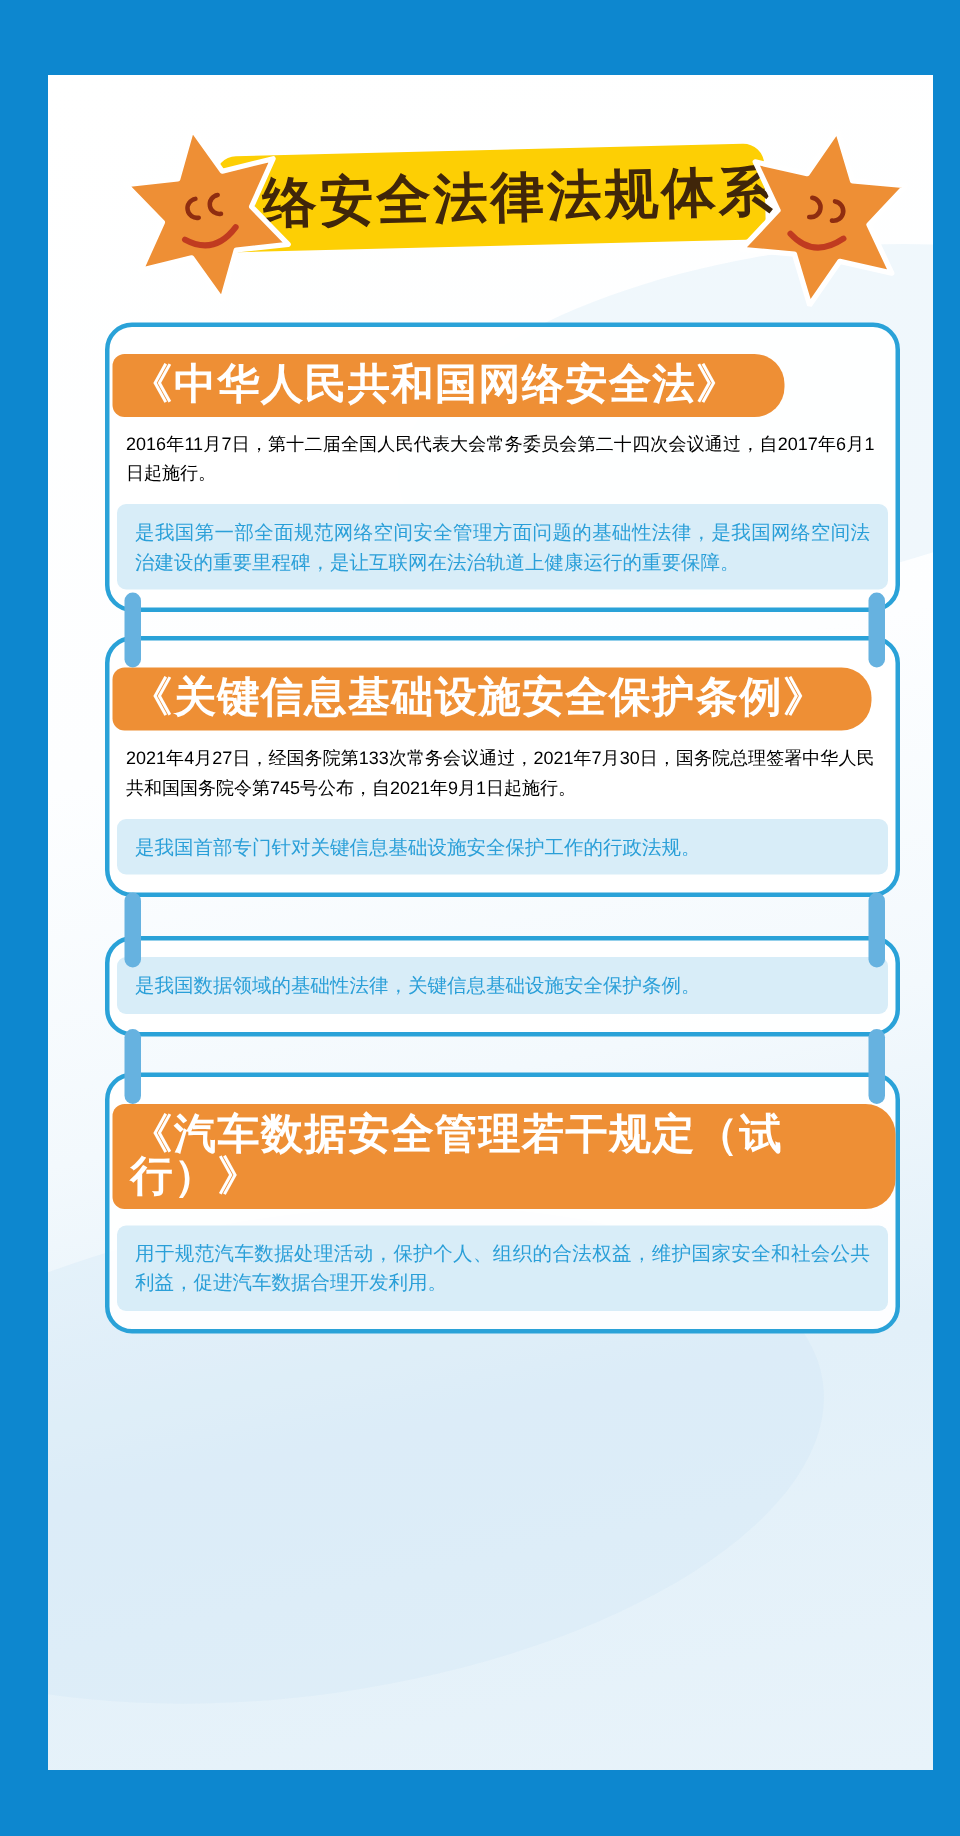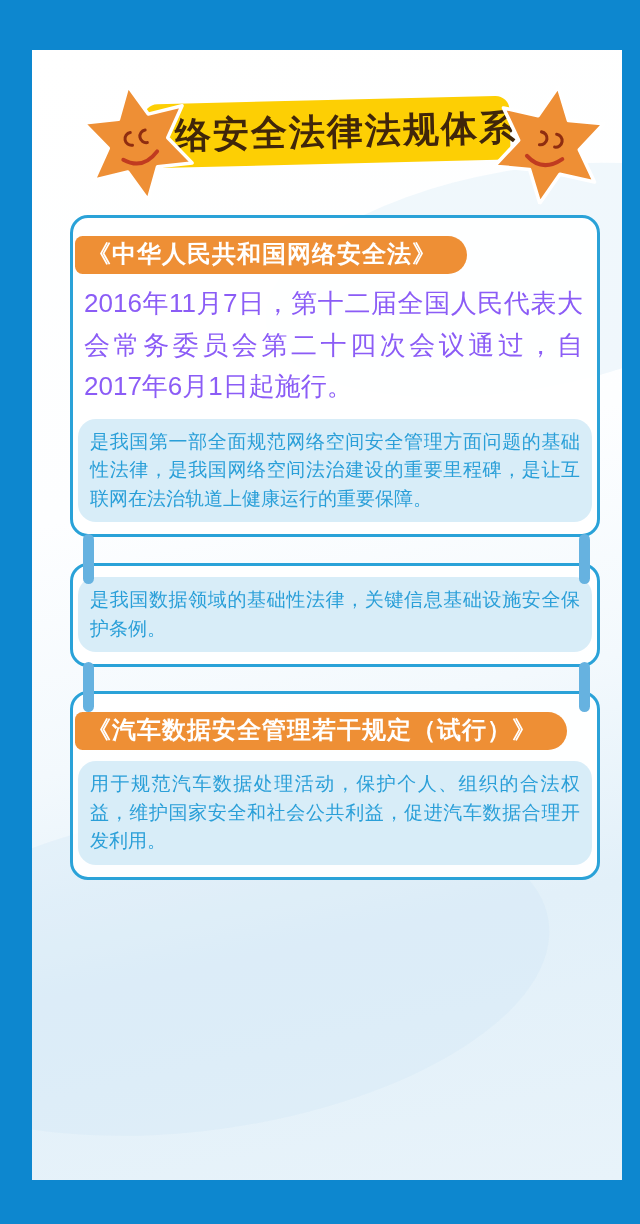--- a/index.html
+++ b/index.html
@@ -51,35 +51,35 @@
   
   .connector {
     position:absolute; width:11px; background:#66b2e0; border-radius:6px; z-index:4;
   }
   .connector.cl { left:10px;  top:-32px; height:50px; }
   .connector.cr { right:7px;  top:-32px; height:50px; }
 
   .badge {
     display:inline-block; margin:18px 0 0 2px;
     background:#ee8f35; color:#ffffff;
-    font-size:24px; font-weight:bold; line-height:1;
+    font-size:28px; font-weight:bold; line-height:1;
     padding:6px 30px 8px 12px;
     border-radius:8px 20px 20px 8px;
     letter-spacing:1px;
   }
   .body-text {
     margin:9px 14px 0 11px;
-    font-size:26px; line-height:1.6; color:#8b5cf6;
+    font-size:12px; line-height:1.6; color:#000000;
     text-align:justify;
   }
   .note {
     margin:11px 5px 12px 5px;
     background:#d8edf8; color:#2a9fd8;
-    font-size:19px; line-height:1.5;
-    padding:9px 12px; border-radius:18px;
+    font-size:13px; line-height:1.5;
+    padding:9px 12px; border-radius:6px;
     text-align:justify;
   }
 </style>
 </head>
 <body>
 
 <div class="page">
   <div class="canvas">
     <div class="wave w1"></div>
     <div class="wave w2"></div>
@@ -105,20 +105,27 @@
     </div>
 
     <div class="sections">
 
       <div class="card c1">
         <div class="badge">《中华人民共和国网络安全法》</div>
         <p class="body-text">2016年11月7日，第十二届全国人民代表大会常务委员会第二十四次会议通过，自2017年6月1日起施行。</p>
         <p class="note">是我国第一部全面规范网络空间安全管理方面问题的基础性法律，是我国网络空间法治建设的重要里程碑，是让互联网在法治轨道上健康运行的重要保障。</p>
       </div>
 
+      <div class="card c2">
+        <span class="connector cl"></span>
+        <span class="connector cr"></span>
+        <div class="badge">《关键信息基础设施安全保护条例》</div>
+        <p class="body-text">2021年4月27日，经国务院第133次常务会议通过，2021年7月30日，国务院总理签署中华人民共和国国务院令第745号公布，自2021年9月1日起施行。</p>
+        <p class="note">是我国首部专门针对关键信息基础设施安全保护工作的行政法规。</p>
+      </div>
 
       <div class="card c3">
         <span class="connector cl"></span>
         <span class="connector cr"></span>
         <p class="note">是我国数据领域的基础性法律，关键信息基础设施安全保护条例。</p>
       </div>
 
       <div class="card c4">
         <span class="connector cl"></span>
         <span class="connector cr"></span>

